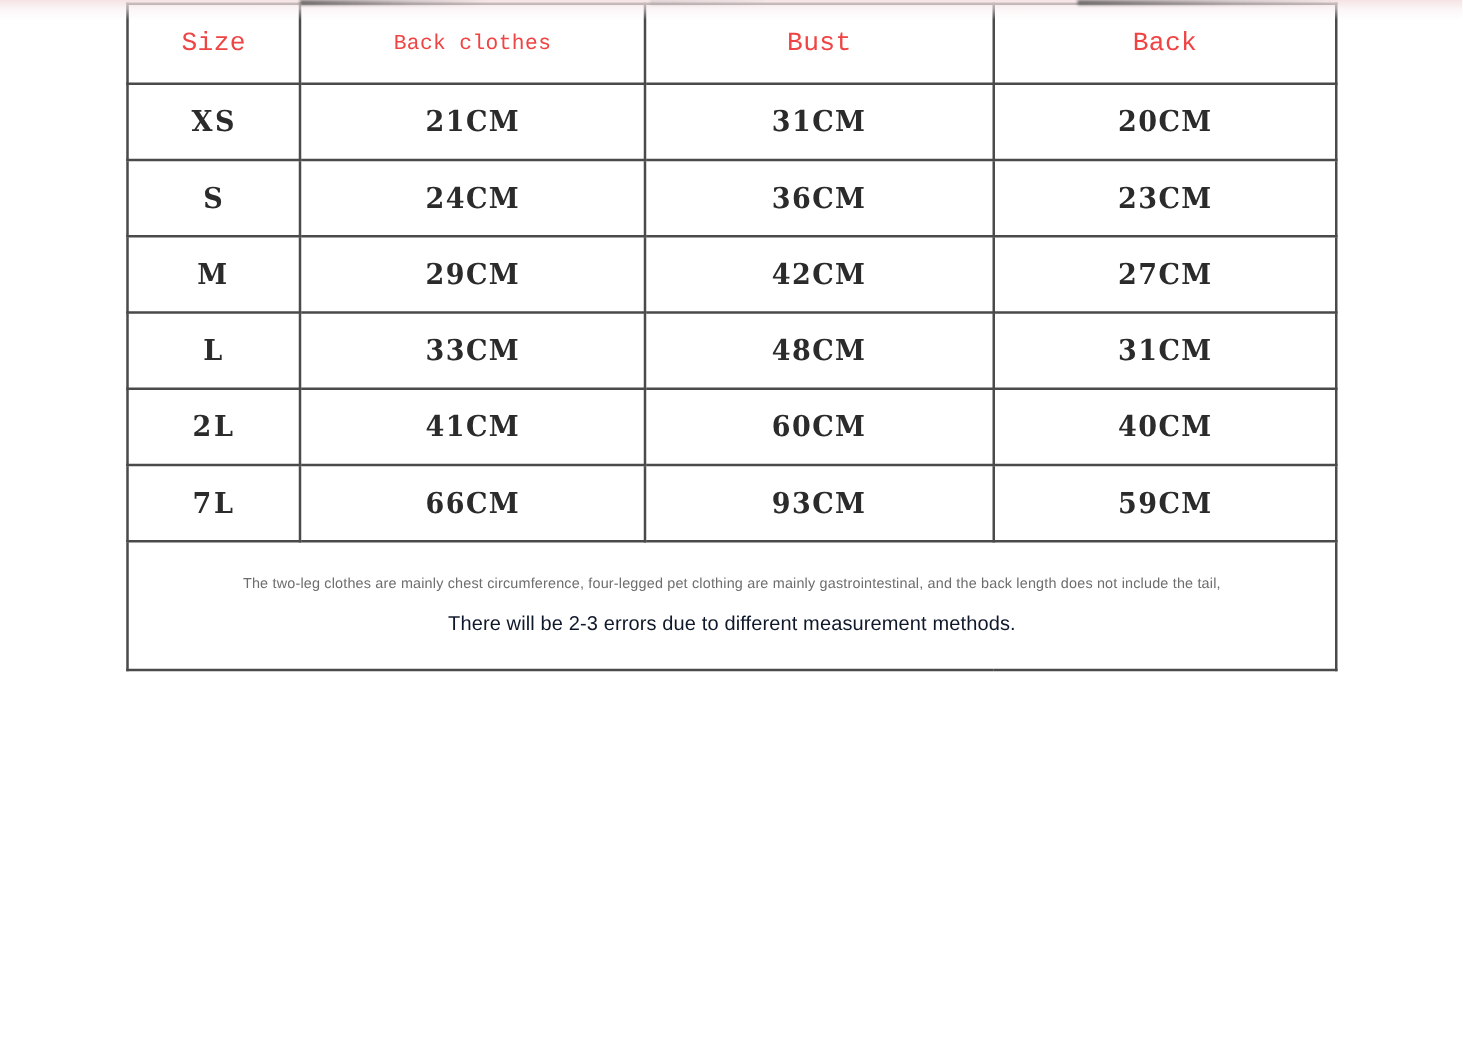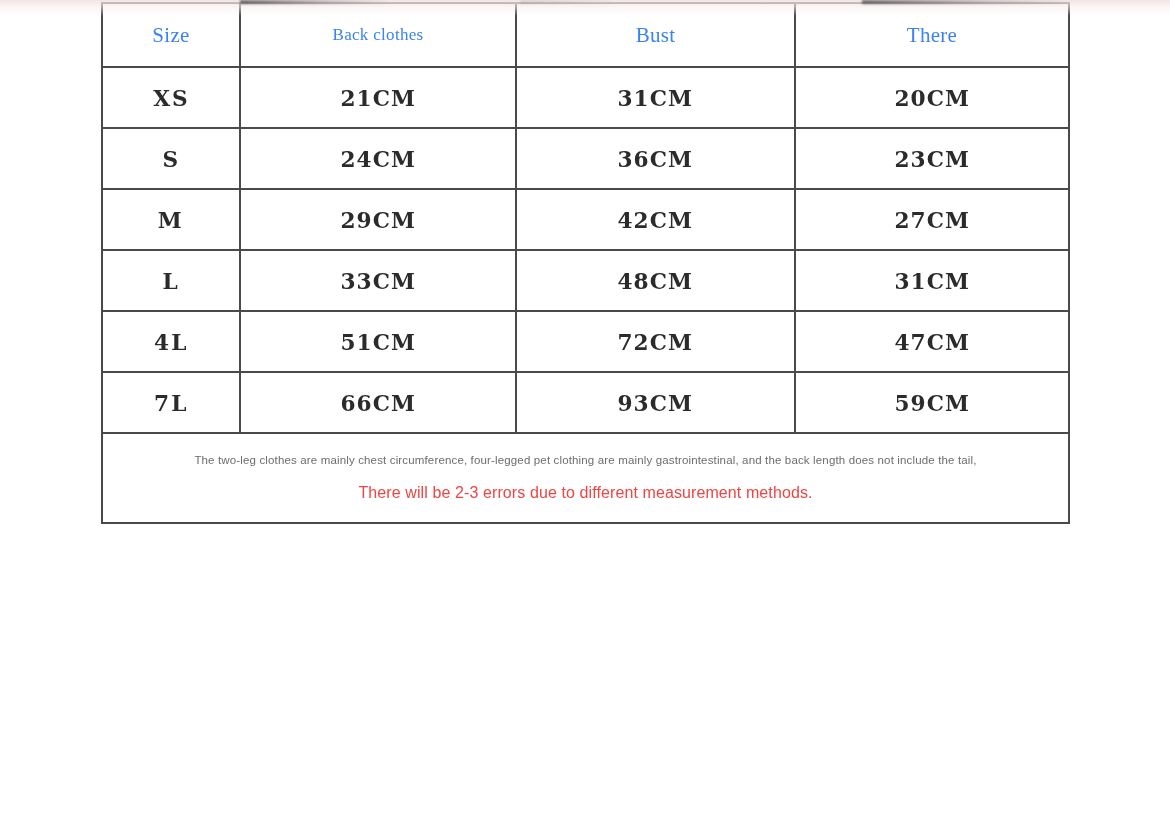--- a/index.html
+++ b/index.html
@@ -77,22 +77,22 @@
   col.c-scarf { width: 274px; }
 
   
   tr.head-row th {
     height: 62px;
     font-weight: normal;
   }
   .head-label {
     display: inline-block;
     position: relative;
-    color: #3b82f6;
-    font-family: Liberation Serif, serif;
+    color: #ef4444;
+    font-family: Liberation Mono, monospace;
     font-size: 21px;
     letter-spacing: 0.3px;
     line-height: 1;
   }
   .head-label.small {
     font-size: 17px;
   }
 
   
   tr.data-row td {
@@ -116,34 +116,34 @@
   
   td.note-cell {
     height: 88px;
     padding: 0;
   }
   .note-wrap {
     display: flex;
     flex-direction: column;
     justify-content: center;
     align-items: center;
-    height: 88px;
+    height: 101px;
     gap: 18px;
   }
   .note-line-1 {
     font-family: "Liberation Sans", sans-serif;
     font-size: 11.5px;
     color: #6d6d6d;
     letter-spacing: 0.15px;
     white-space: nowrap;
   }
   .note-line-2 {
     font-family: "Liberation Sans", sans-serif;
     font-size: 16px;
-    color: #ef4444;
+    color: #0f172a;
     letter-spacing: 0.1px;
     white-space: nowrap;
   }
 </style>
 </head>
 <body>
 
 <div class="top-bleed"></div>
 <div class="smudge a"></div>
 <div class="smudge b"></div>
@@ -162,21 +162,21 @@
         <th>
           <span class="head-label">Size</span>
         </th>
         <th>
           <span class="head-label small">Back clothes</span>
         </th>
         <th>
           <span class="head-label">Bust</span>
         </th>
         <th>
-          <span class="head-label">There</span>
+          <span class="head-label">Back</span>
         </th>
       </tr>
     </thead>
     <tbody>
         <tr class="data-row">
           <td><span class="cell-text size">XS</span></td>
           <td><span class="cell-text">21CM</span></td>
           <td><span class="cell-text">31CM</span></td>
           <td><span class="cell-text">20CM</span></td>
         </tr>
@@ -192,24 +192,24 @@
           <td><span class="cell-text">42CM</span></td>
           <td><span class="cell-text">27CM</span></td>
         </tr>
         <tr class="data-row">
           <td><span class="cell-text size">L</span></td>
           <td><span class="cell-text">33CM</span></td>
           <td><span class="cell-text">48CM</span></td>
           <td><span class="cell-text">31CM</span></td>
         </tr>
         <tr class="data-row">
-          <td><span class="cell-text size">4L</span></td>
-          <td><span class="cell-text">51CM</span></td>
-          <td><span class="cell-text">72CM</span></td>
-          <td><span class="cell-text">47CM</span></td>
+          <td><span class="cell-text size">2L</span></td>
+          <td><span class="cell-text">41CM</span></td>
+          <td><span class="cell-text">60CM</span></td>
+          <td><span class="cell-text">40CM</span></td>
         </tr>
         <tr class="data-row">
           <td><span class="cell-text size">7L</span></td>
           <td><span class="cell-text">66CM</span></td>
           <td><span class="cell-text">93CM</span></td>
           <td><span class="cell-text">59CM</span></td>
         </tr>
       </tbody>
     <tfoot>
       <tr>

